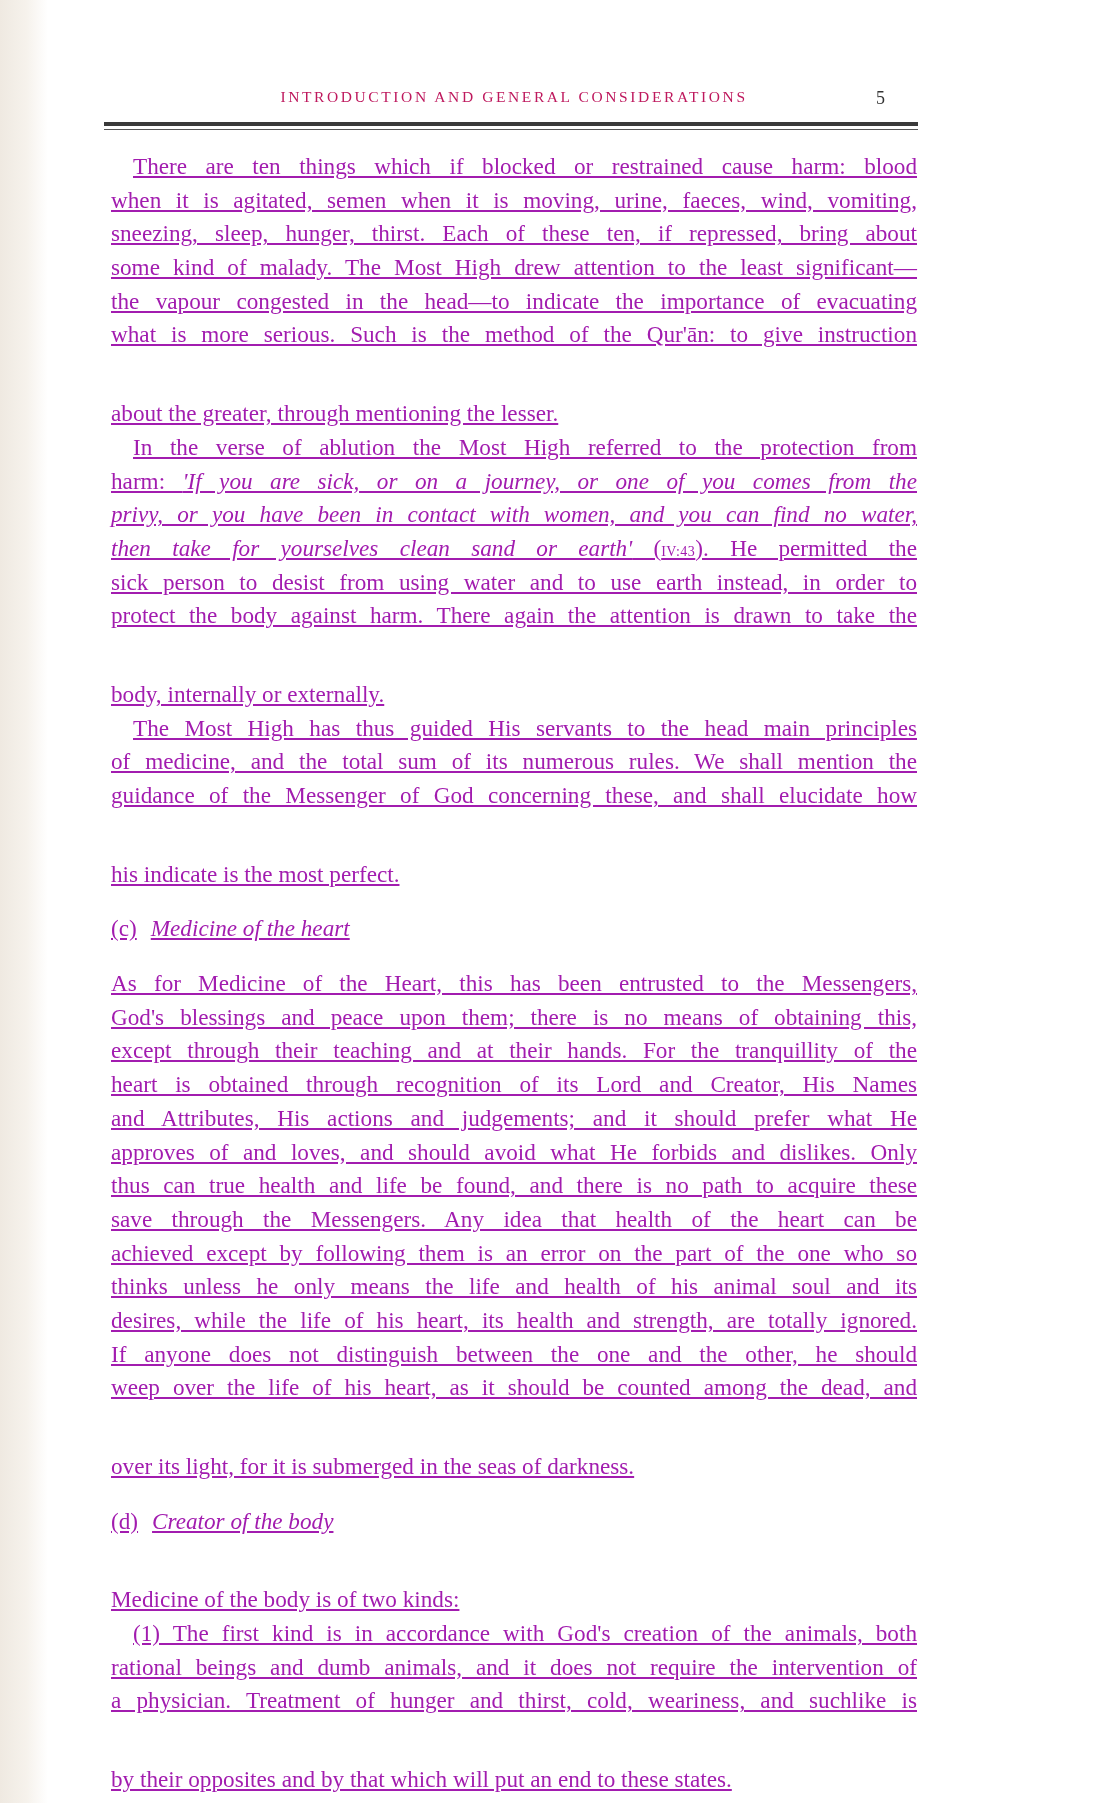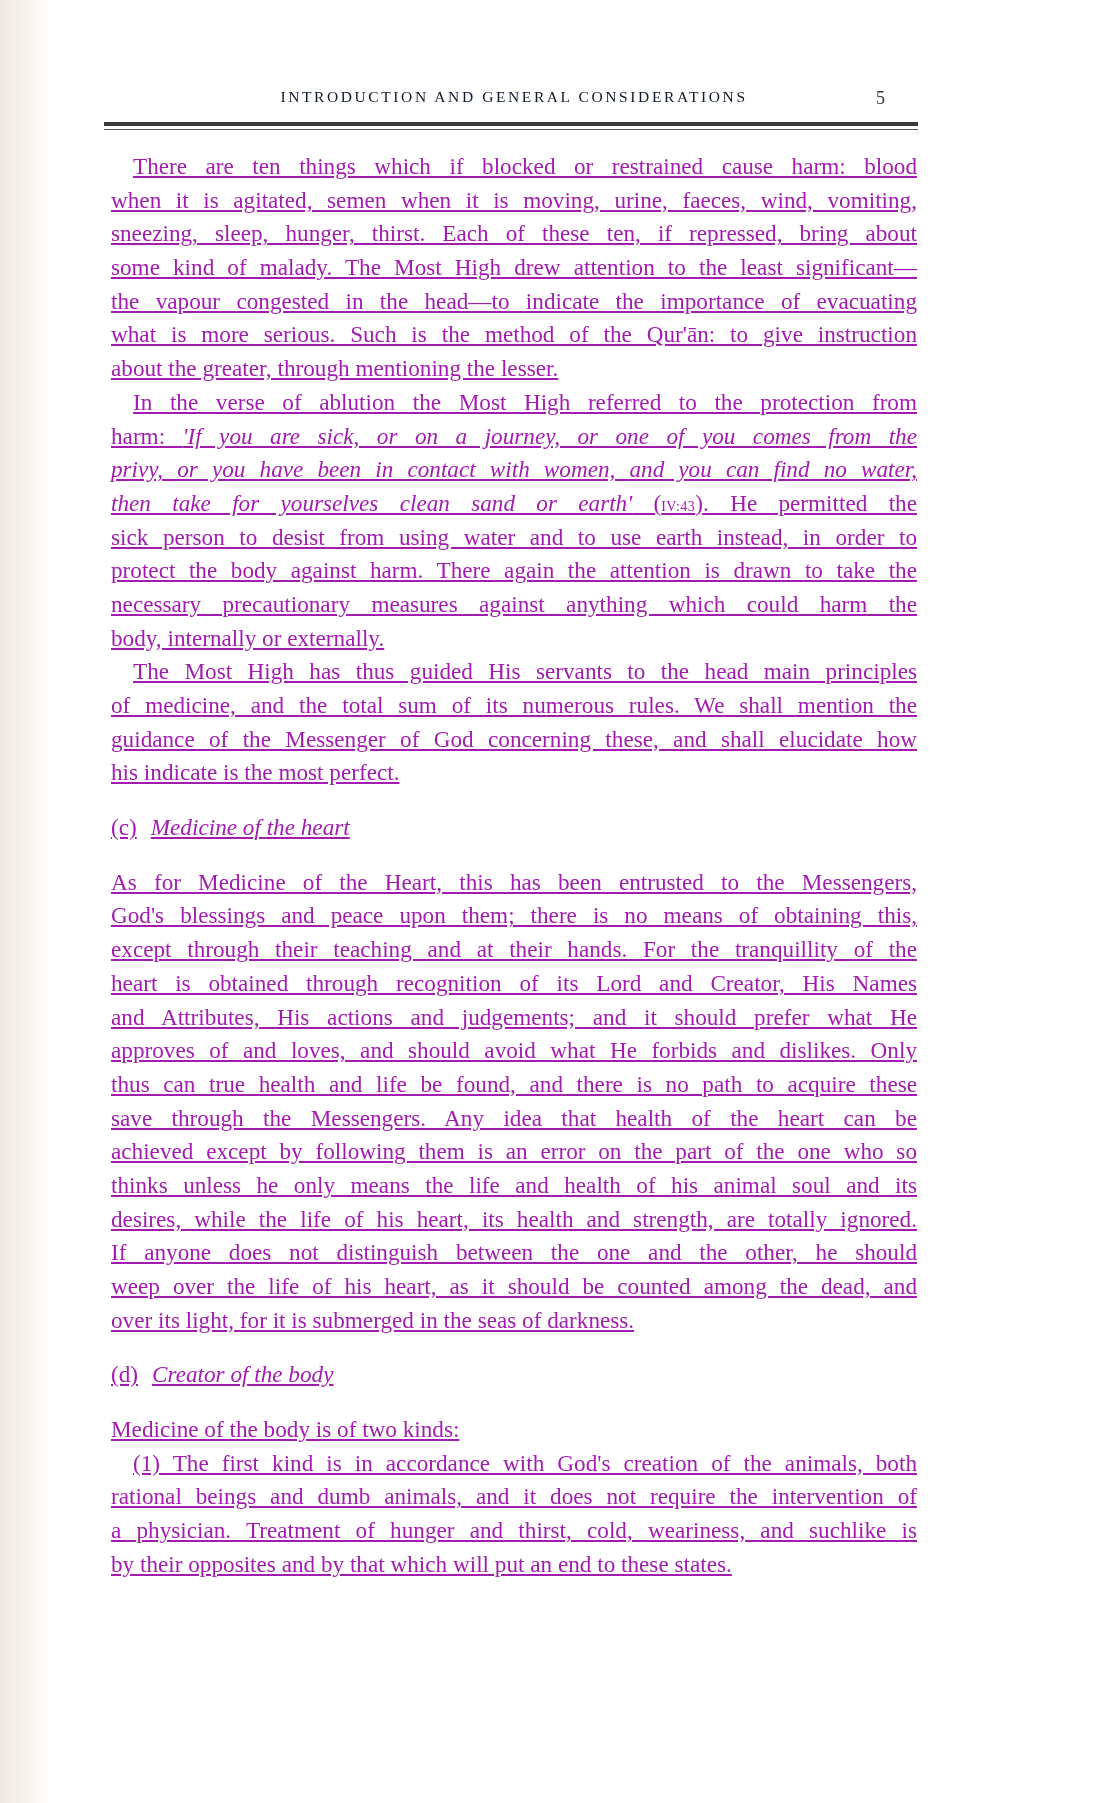--- a/index.html
+++ b/index.html
@@ -11,37 +11,37 @@
   }
   .page-edge {
     position: absolute; left: 0; top: 0; width: 48px; height: 1803px;
     background: linear-gradient(to right, #efe9e1 0%, #f6f2ec 55%, #ffffff 100%);
   }
   .running-head {
     position: absolute; left: 111px; top: 88px; width: 806px; height: 24px;
   }
   .running-title {
     position: absolute; left: 0; right: 0; top: 0; text-align: center;
-    font-size: 15.5px; letter-spacing: 2.6px; color: #0f172a;
+    font-size: 15.5px; letter-spacing: 2.6px; color: #be185d;
   }
   .folio {
     position: absolute; right: 32px; top: 0; font-size: 18px; color: #333;
   }
   .rule-thick {
     position: absolute; left: 104px; width: 814px; top: 122px; height: 4px; background: #3a3a3a;
   }
   .rule-thin {
     position: absolute; left: 104px; width: 814px; top: 129px; height: 1px; background: #555;
   }
   .body-text {
     position: absolute; left: 111px; width: 806px; top: 150px;
     font-size: 23.2px; line-height: 33.7px; color: #a21caf; text-decoration: underline;
   }
   .line { display: block; white-space: nowrap; text-align: justify; text-align-last: justify; height: 33.7px; }
-  .line.last { text-align-last: left; }
+  .line.last { text-align-last: left; margin-top: 45px; }
   .line.indent { padding-left: 22px; }
   .it { font-style: italic; }
   .sc { font-size: 14px; letter-spacing: 0.5px; }
   .heading {
     display: block; text-align: left; height: 33.7px; margin: 21px 0 21px 0;
   }
   .heading .label { margin-right: 14px; }
 </style>
 </head>
 <body>
@@ -64,21 +64,20 @@
   <span class="line">the vapour congested in the head—to indicate the importance of evacuating</span>
   <span class="line">what is more serious. Such is the method of the Qur'ān: to give instruction</span>
   <span class="line last">about the greater, through mentioning the lesser.</span>
 
   <span class="line indent">In the verse of ablution the Most High referred to the protection from</span>
   <span class="line"><span>harm: </span><span class="it">'If you are sick, or on a journey, or one of you comes from the</span></span>
   <span class="line it">privy, or you have been in contact with women, and you can find no water,</span>
   <span class="line"><span class="it">then take for yourselves clean sand or earth'</span><span> (</span><span class="sc">IV:43</span><span>). He permitted the</span></span>
   <span class="line">sick person to desist from using water and to use earth instead, in order to</span>
   <span class="line">protect the body against harm. There again the attention is drawn to take the</span>
-  <span class="line">necessary precautionary measures against anything which could harm the</span>
   <span class="line last">body, internally or externally.</span>
 
   <span class="line indent">The Most High has thus guided His servants to the head main principles</span>
   <span class="line">of medicine, and the total sum of its numerous rules. We shall mention the</span>
   <span class="line">guidance of the Messenger of God concerning these, and shall elucidate how</span>
   <span class="line last">his indicate is the most perfect.</span>
 
   <span class="heading"><span class="label">(c)</span><span class="it">Medicine of the heart</span></span>
   <span class="line">As for Medicine of the Heart, this has been entrusted to the Messengers,</span>
   <span class="line">God's blessings and peace upon them; there is no means of obtaining this,</span>

